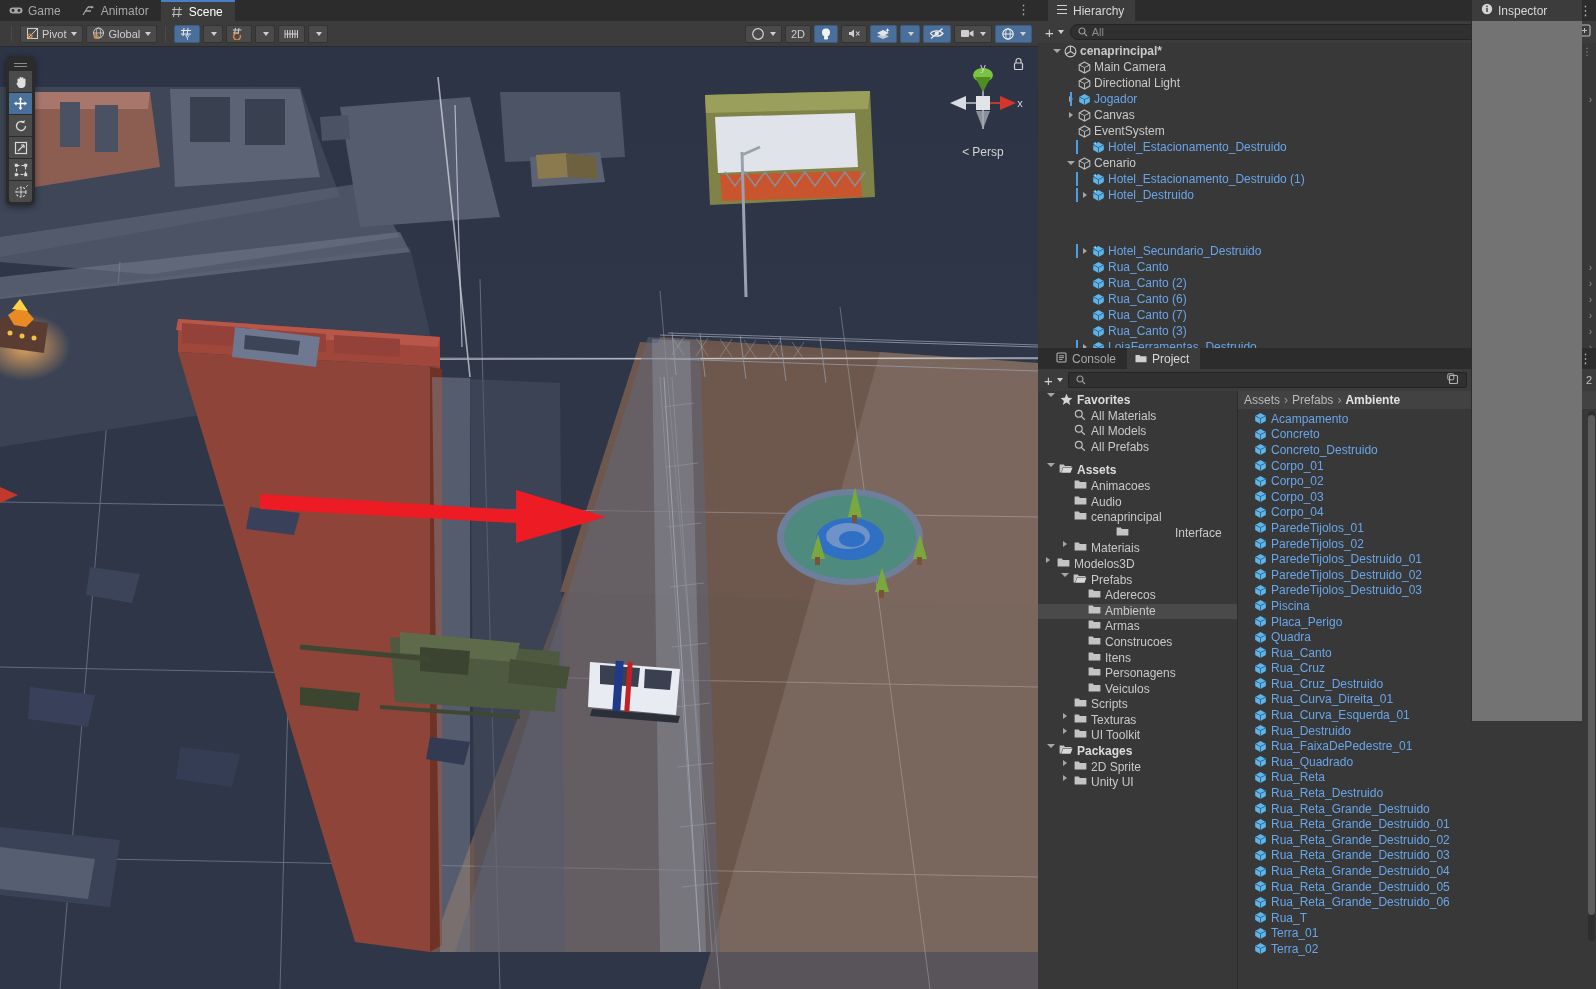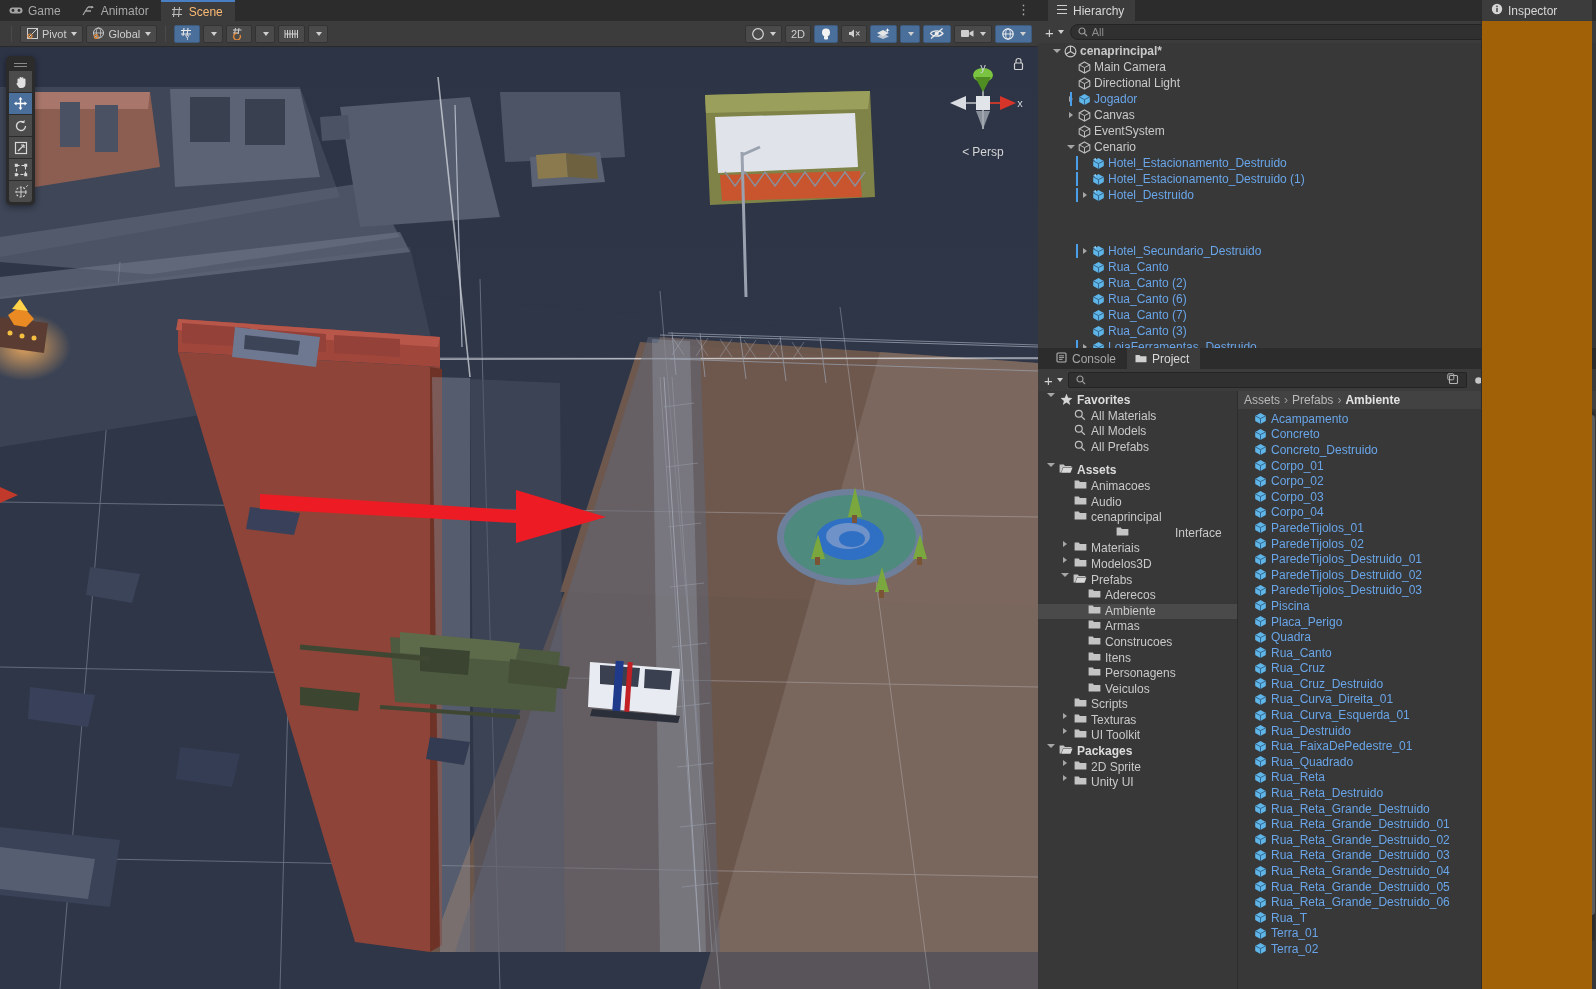--- a/index.html
+++ b/index.html
@@ -13,21 +13,21 @@
   }
   .app { position: relative; width: 1596px; height: 989px; display: flex; }
 
   
   .scene-col { width: 1038px; height: 989px; position: relative; background: #383838; display: flex; flex-direction: column; }
 
   
   .tabstrip { height: 21px; background: #2c2c2c; display: flex; align-items: flex-end; position: relative; flex: none; }
   .tab { height: 21px; padding: 0 12px 0 9px; display: flex; align-items: center; gap: 5px;
          font-size: 12px; color: #a8a8a8; background: transparent; }
-  .tab.active { background: #3c3c3c; color: #fdba74; border-top: 2px solid #4b7fc4; }
+  .tab.active { background: #3c3c3c; color: #ffffff; border-top: 2px solid #4b7fc4; }
   .tab .ticon { display: inline-flex; width: 14px; height: 13px; align-items: center; justify-content: center; opacity: .85; }
   .tabstrip .kebab { position: absolute; right: 8px; top: 3px; line-height: 14px; color: #b0b0b0; font-size: 13px; letter-spacing: 0; }
 
   
   .scene-toolbar { height: 26px; background: #3c3c3c; border-bottom: 1px solid #2a2a2a;
                    display: flex; align-items: center; padding: 0 6px; gap: 3px; flex: none; position: relative; }
   .sep { width: 1px; height: 16px; background: #2e2e2e; margin: 0 5px; border-right: 1px solid #4a4a4a;}
   .tbtn { height: 18px; min-width: 20px; padding: 0 5px; background: #4a4a4a; border: 1px solid #333;
           border-radius: 2px; display: flex; align-items: center; gap: 3px; color: #cfcfcf;
           font-size: 11px; cursor: default; }
@@ -100,21 +100,21 @@
   .t-row { height: 15.6px; display: flex; align-items: flex-start; font-size: 12px; color: #c9c9c9; }
   .t-row.sel { background: #4a4a4a; }
   .t-row .tw { width: 14px; display: flex; align-items: center; justify-content: center; flex: none; }
   .t-row .ico { width: 16px; display: flex; align-items: center; justify-content: center; flex: none; margin-right: 3px; }
   .t-row.bold { font-weight: bold; color: #dcdcdc; }
 
   .scrollbar { position: absolute; right: 1px; top: 2px; width: 7px; background: #2e2e2e; border-radius: 4px; }
   .scrollbar i { display: block; width: 7px; background: #5c5c5c; border-radius: 4px; }
 
   
-  .inspector-strip { position: absolute; right: 4px; top: 0; width: 111px; height: 989px; background: #a16207; border-left: 1px solid #2c2c2c; }
+  .inspector-strip { position: absolute; right: 14px; top: 0; width: 111px; height: 721px; background: #737373; border-left: 1px solid #2c2c2c; }
   .insp-tab { height: 21px; background: #3c3c3c; display: flex; align-items: center; gap: 5px; padding-left: 9px; color: #d8d8d8; font-size: 12px; }
   .badge-count { font-size: 11px; color: #c0c0c0; margin-left: 2px; }
 </style>
 </head>
 <body>
 
 <div class="app">
 
   <div class="scene-col">
 
@@ -609,44 +609,44 @@
           <div class="row" style="padding-left: 26px;">
             <span class="tw"></span>
             <span class="ico">
               <svg width="13" height="13" viewBox="0 0 13 13">
                 <path d="M6.5 1 L11.8 3.9 V9.1 L6.5 12 L1.2 9.1 V3.9 Z" fill="none" stroke="#b9b9b9" stroke-width="1.1"></path>
                 <path d="M1.2 3.9 L6.5 6.6 L11.8 3.9 M6.5 6.6 V12" fill="none" stroke="#b9b9b9" stroke-width="1"></path>
               </svg>
             </span>
             <span class="lbl">EventSystem</span>
           </div>
-          <div class="row" style="padding-left: 26px;">
-            <span class="tw">
-              <i class="tri open"></i>
-            </span>
-            <span class="ico">
-              <svg width="13" height="13" viewBox="0 0 13 13">
-                <path d="M6.5 1 L11.8 3.9 V9.1 L6.5 12 L1.2 9.1 V3.9 Z" fill="none" stroke="#b9b9b9" stroke-width="1.1"></path>
-                <path d="M1.2 3.9 L6.5 6.6 L11.8 3.9 M6.5 6.6 V12" fill="none" stroke="#b9b9b9" stroke-width="1"></path>
-              </svg>
-            </span>
-            <span class="lbl">Cenario</span>
-          </div>
           <div class="row blue" style="padding-left: 40px;">
             <div class="prefab-bar" style="left: 38px;"></div>
             <span class="tw"></span>
             <span class="ico">
               <svg width="13" height="13" viewBox="0 0 13 13">
                 <path d="M6.5 1 L11.8 3.9 V9.1 L6.5 12 L1.2 9.1 V3.9 Z" fill="#5fb5e8"></path>
                 <path d="M1.2 3.9 L6.5 6.6 L11.8 3.9" fill="none" stroke="#2d5f85" stroke-width=".9"></path>
                 <path d="M6.5 6.6 V12" stroke="#2d5f85" stroke-width=".9"></path>
                 <path d="M1 2.2 L4 1 L4 3.6 Z" fill="#8fd0f5"></path>
               </svg>
             </span>
             <span class="lbl">Hotel_Estacionamento_Destruido</span>
+          </div>
+          <div class="row" style="padding-left: 26px;">
+            <span class="tw">
+              <i class="tri open"></i>
+            </span>
+            <span class="ico">
+              <svg width="13" height="13" viewBox="0 0 13 13">
+                <path d="M6.5 1 L11.8 3.9 V9.1 L6.5 12 L1.2 9.1 V3.9 Z" fill="none" stroke="#b9b9b9" stroke-width="1.1"></path>
+                <path d="M1.2 3.9 L6.5 6.6 L11.8 3.9 M6.5 6.6 V12" fill="none" stroke="#b9b9b9" stroke-width="1"></path>
+              </svg>
+            </span>
+            <span class="lbl">Cenario</span>
           </div>
           <div class="row blue" style="padding-left: 40px;">
             <div class="prefab-bar" style="left: 38px;"></div>
             <span class="tw"></span>
             <span class="ico">
               <svg width="13" height="13" viewBox="0 0 13 13">
                 <path d="M6.5 1 L11.8 3.9 V9.1 L6.5 12 L1.2 9.1 V3.9 Z" fill="#5fb5e8"></path>
                 <path d="M1.2 3.9 L6.5 6.6 L11.8 3.9" fill="none" stroke="#2d5f85" stroke-width=".9"></path>
                 <path d="M6.5 6.6 V12" stroke="#2d5f85" stroke-width=".9"></path>
                 <path d="M1 2.2 L4 1 L4 3.6 Z" fill="#8fd0f5"></path>
@@ -968,21 +968,21 @@
               <span class="tw">
                 <i class="tri"></i>
               </span>
               <span class="ico">
                 <svg width="13" height="11" viewBox="0 0 13 11">
                   <path d="M.6 1.6 h4.2 l1.1 1.3 h6.5 v6.6 h-11.8 Z" fill="#c4c4c4"></path>
                 </svg>
               </span>
               <span>Materiais</span>
             </div>
-            <div class="t-row" style="padding-left: 20px;">
+            <div class="t-row" style="padding-left: 3px;">
               <span class="tw">
                 <i class="tri"></i>
               </span>
               <span class="ico">
                 <svg width="13" height="11" viewBox="0 0 13 11">
                   <path d="M.6 1.6 h4.2 l1.1 1.3 h6.5 v6.6 h-11.8 Z" fill="#c4c4c4"></path>
                 </svg>
               </span>
               <span>Modelos3D</span>
             </div>

